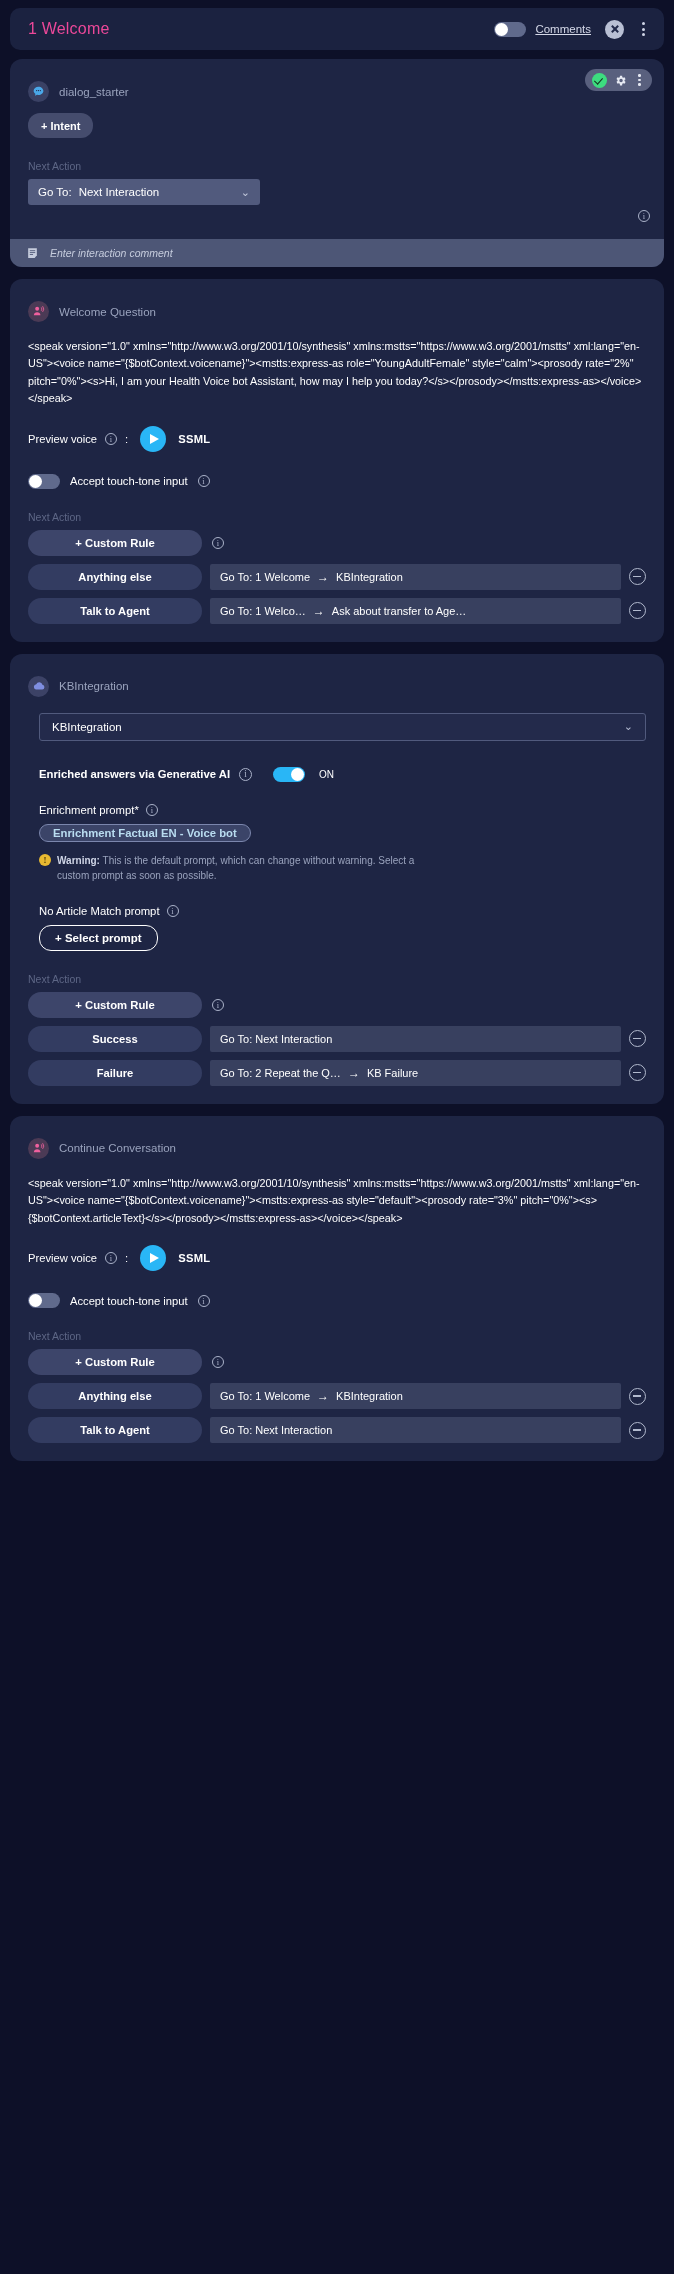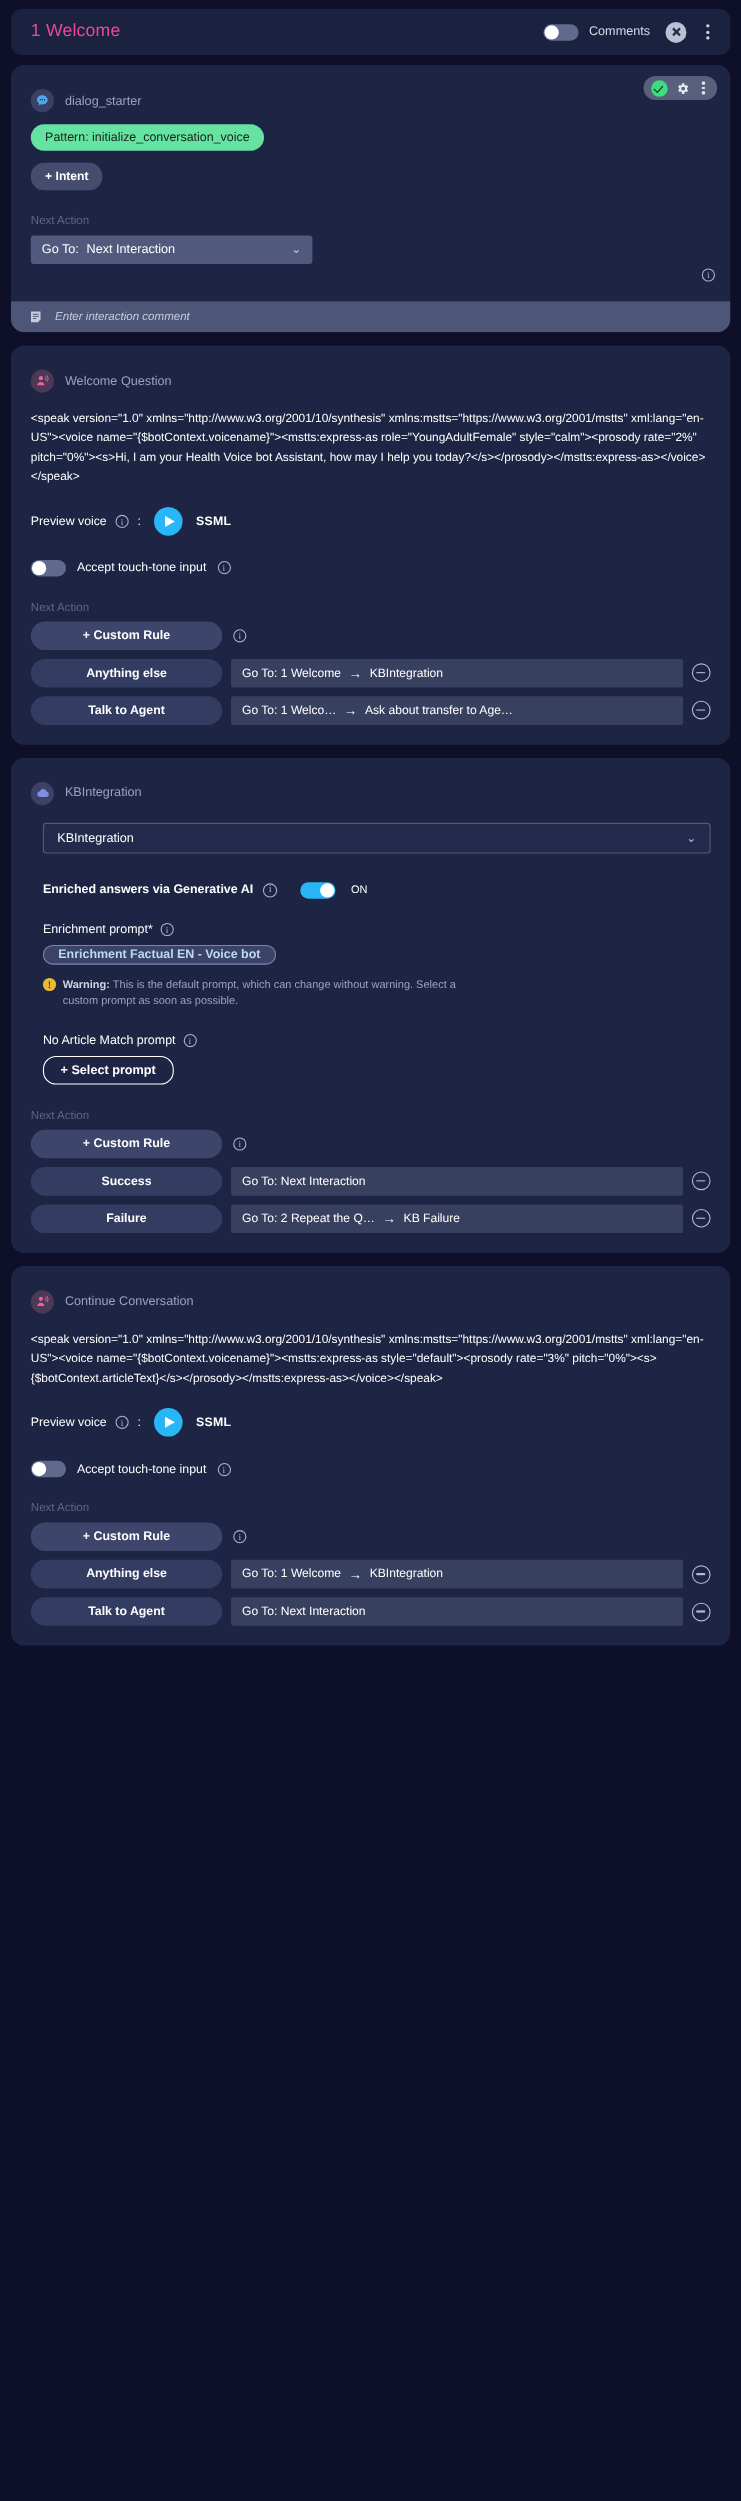--- a/index.html
+++ b/index.html
@@ -60,20 +60,21 @@
     background: #ffffff;
     top: 1px; left: 1px;
   }
   .toggle.on { background: #29b6f6; }
   .toggle.on .knob { left: 18px; }
   .header-toggle-label {
     color: #d5d9e8;
     font-size: 11.5px;
     margin-left: 9px;
     margin-right: 14px;
+    text-decoration: underline;
   }
   .icon-circle-x {
     width: 19px; height: 19px;
     border-radius: 50%;
     background: #b9c0d4;
     position: relative;
     margin-right: 12px;
     flex: 0 0 auto;
     cursor: pointer;
   }
@@ -474,25 +475,24 @@
           <path d="M12 3C7 3 3 6.3 3 10.4c0 2.3 1.3 4.4 3.3 5.7L5.5 20l3.9-2a11 11 0 0 0 2.6.3c5 0 9-3.3 9-7.4S17 3 12 3z"></path>
           <circle cx="8.6" cy="10.3" r="1.1" fill="#1e2544"></circle>
           <circle cx="12" cy="10.3" r="1.1" fill="#1e2544"></circle>
           <circle cx="15.4" cy="10.3" r="1.1" fill="#1e2544"></circle>
         </svg>
       </div>
       <div class="node-title">dialog_starter</div>
     </div>
 
     <div class="body">
-      <div><span class="pill pill-pattern">Pattern:  initialize_conversation_voice</span></div>
       <div><span class="pill pill-intent">+ Intent</span></div>
 
       <div class="section-label">Next Action</div>
-      <div class="select" style="width:256px">
+      <div class="select" style="width:232px">
         <span>Go To:</span>
         <span>Next Interaction</span>
         <span class="chev">⌄</span>
       </div>
       <div class="info-corner"><span class="info-i">i</span></div>
     </div>
 
     <div class="comment-bar">
       <svg width="13" height="14" viewBox="0 0 24 24" fill="#c6ccdd">
         <path d="M4 3h16v13l-4 5H4z"></path>

